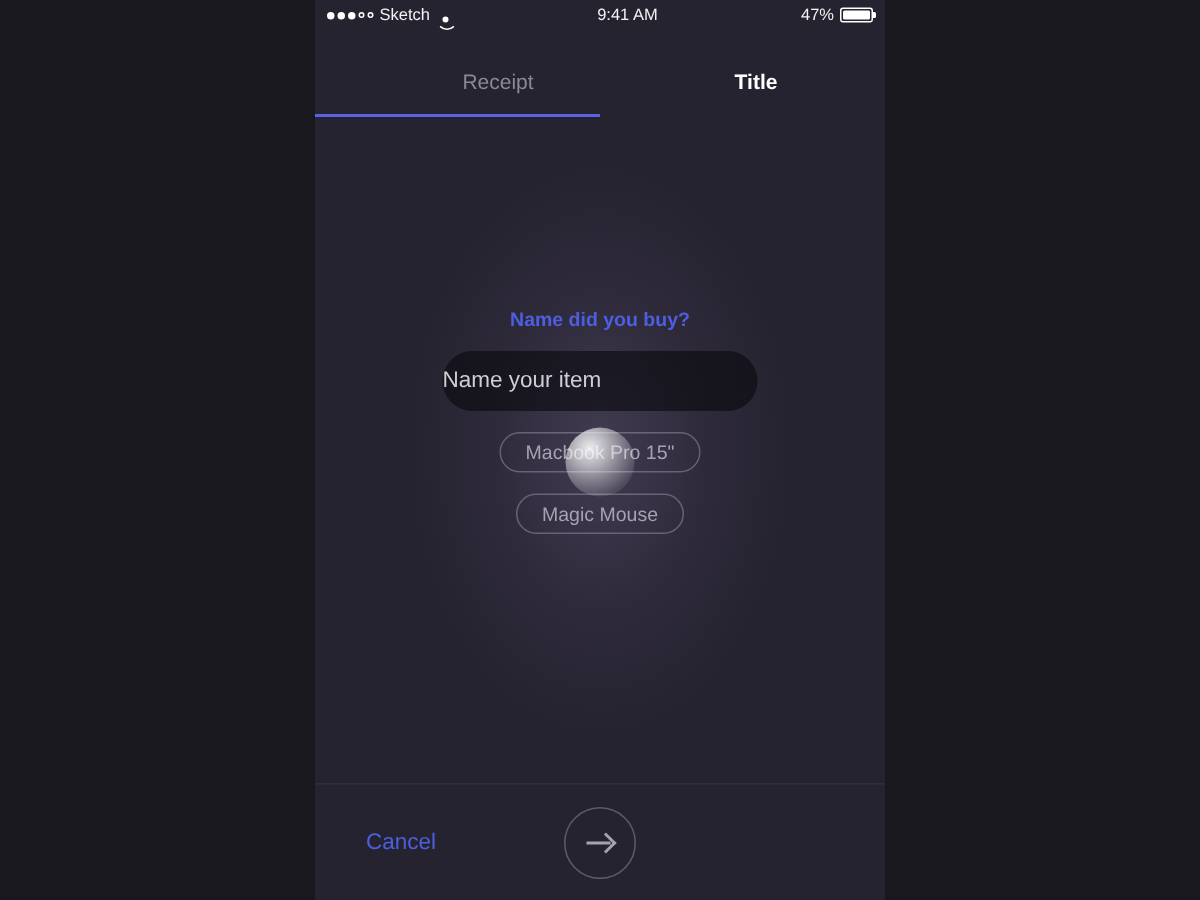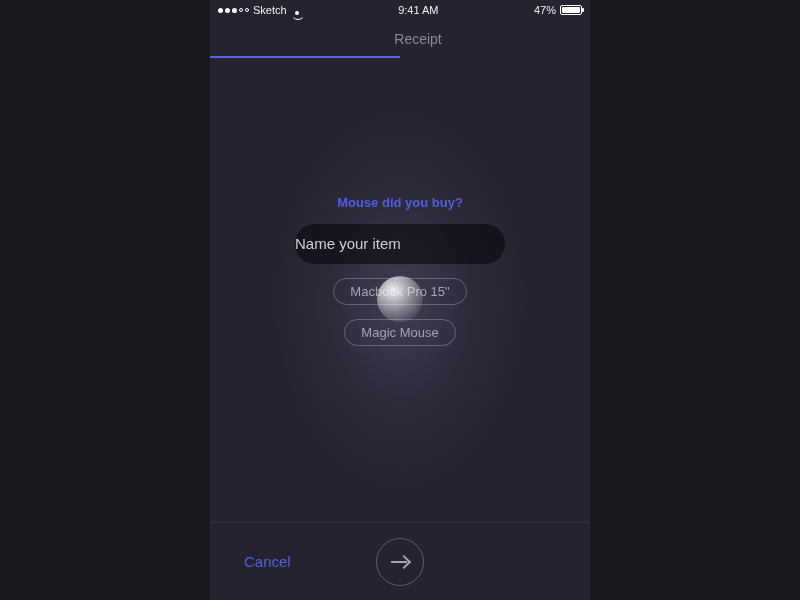--- a/index.html
+++ b/index.html
@@ -23,20 +23,21 @@
     background:
       radial-gradient(ellipse 160px 240px at 50% 50%,
         rgba(90,80,110,0.55) 0%,
         rgba(55,50,70,0.45) 45%,
         rgba(35,32,42,0.0) 80%),
       linear-gradient(#262330, #262330);
     position: relative;
     display: flex;
     flex-direction: column;
     color: #fff;
+    gap: 20px;
   }
   
   .statusbar {
     height: 20px;
     display: flex;
     align-items: center;
     justify-content: space-between;
     font-size: 11px;
     padding: 0 8px;
     color: #f2f2f4;
@@ -63,21 +64,20 @@
   .battery::after {
     content:""; position:absolute; right:-3px; top:2px; width:2px; height:4px;
     background:#fff; border-radius:0 1px 1px 0;
   }
   .battery-fill { position:absolute; left:1px; top:1px; bottom:1px; right:1px; background:#fff; border-radius:1px; }
 
   
   .tabs {
     display:flex;
     height:38px;
-    align-items:center;
     position:relative;
     padding-left:36px;
   }
   .tab {
     flex:1;
     text-align:center;
     font-size:14px;
     color:#8b8896;
     cursor:pointer;
     padding:6px 0;
@@ -204,25 +204,26 @@
       <div class="status-right">
         <span>47%</span>
         <span class="battery">
             <span class="battery-fill"></span>
           </span>
       </div>
     </div>
 
     <div class="tabs">
       <div class="tab">Receipt</div>
+      <div class="tab active">Title</div>
       <div class="tab-underline"></div>
     </div>
 
     <div class="main">
-      <div class="prompt">Mouse did you buy?</div>
+      <div class="prompt">Name did you buy?</div>
       <input class="name-input" placeholder="Name your item" value="" style="">
       <button class="chip">Macbook Pro 15"</button>
       <button class="chip">Magic Mouse</button>
       <div class="touch-cursor"></div>
     </div>
 
     <div class="footer">
       <button class="cancel">Cancel</button>
       <button class="next">
         <span class="arrow-icon"></span>

